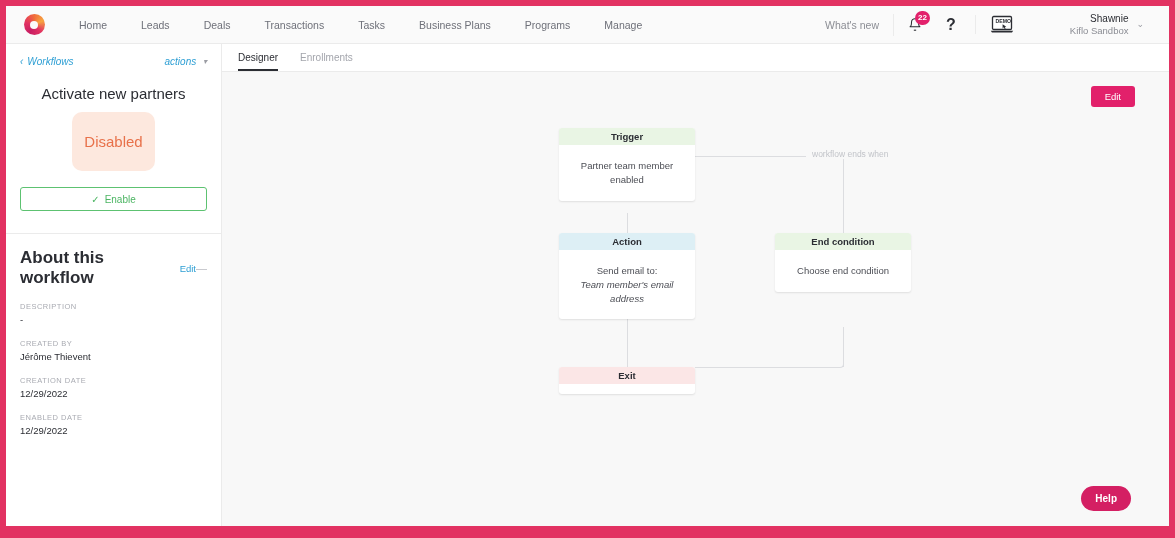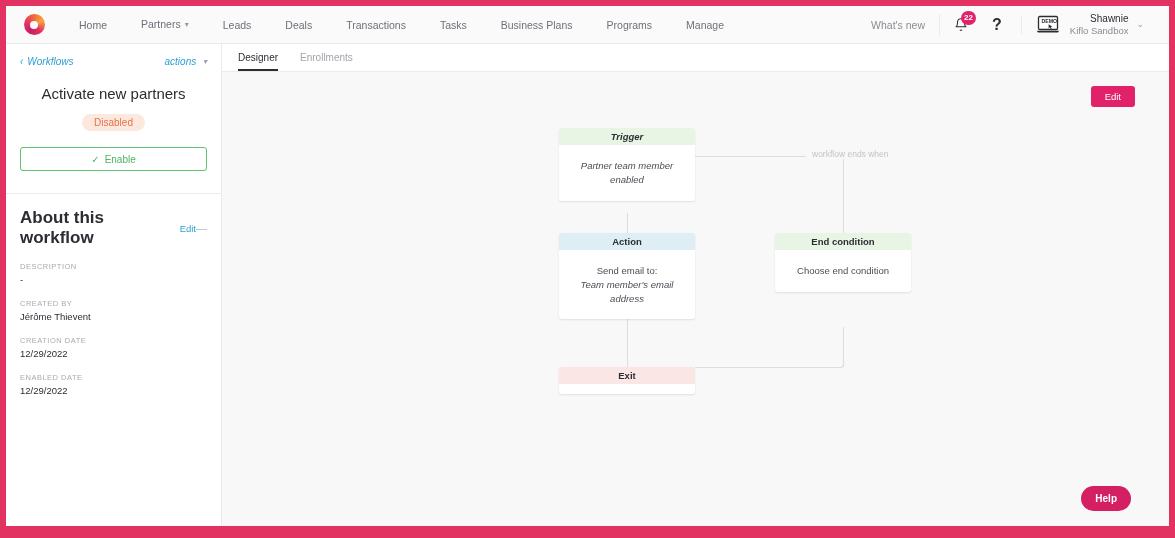--- a/index.html
+++ b/index.html
@@ -60,21 +60,21 @@
   }
   #help-q {
     font-size: 16px; font-weight: bold; color: #2b2d33;
     padding: 0 13px; cursor: pointer; line-height: 20px;
   }
   #demo-box {
     margin-left: 6px; margin-right: 10px; cursor: pointer;
     border-left: 1px solid #ebebeb; padding-left: 14px; display: flex; align-items: center;
   }
   #account { display: flex; align-items: center; cursor: pointer; }
-  #account-text { text-align: right; line-height: 1.2; }
+  #account-text { text-align: right; line-height: 1.2; margin-left: 46px; }
   #account-name { font-size: 10px; color: #2b2d33; }
   #account-org { font-size: 9.5px; color: #8b8d94; }
   #account-caret { font-size: 9px; color: #9a9ca3; margin-left: 8px; }
 
   
   #sidebar {
     position: absolute; left: 0; top: 38px;
     width: 216px; height: 482px;
     background: #ffffff;
     border-right: 1px solid #ebebeb;
@@ -83,21 +83,21 @@
   #back-link { font-size: 10px; color: #2e9fd4; cursor: pointer; }
   #back-link .chev { font-size: 10px; margin-right: 4px; }
   #actions-link { font-size: 10px; color: #2e9fd4; cursor: pointer; }
   #wf-title {
     margin-top: 18px; text-align: center;
     font-size: 15px; color: #2b2d33; font-weight: normal;
   }
   #badge-row { text-align: center; margin-top: 10px; }
   #status-badge {
     display: inline-block; background: #fde8de; color: #e8714a;
-    font-size: 10px; padding: 3px 12px; border-radius: 10px;
+    font-size: 15px; padding: 21px 12px; border-radius: 10px;
   }
   #enable-btn {
     margin: 16px 14px 0 14px; height: 24px;
     border: 1px solid #5dc271; border-radius: 3px;
     color: #4cb563; font-size: 10px;
     display: flex; align-items: center; justify-content: center; gap: 5px;
     background: #fff; cursor: pointer;
   }
   #sb-divider { margin-top: 22px; border-top: 1px solid #ebebeb; }
 
@@ -184,21 +184,20 @@
 
 <div id="frame">
 
   <div id="topnav">
     <div id="logo-wrap">
       <div class="logo-ring"></div>
     </div>
 
     <div id="nav-items">
       <div class="nav-item"><span>Home</span></div>
-      <div class="nav-item"><span>Partners</span><span class="caret">▾</span></div>
       <div class="nav-item"><span>Leads</span></div>
       <div class="nav-item"><span>Deals</span></div>
       <div class="nav-item"><span>Transactions</span></div>
       <div class="nav-item"><span>Tasks</span></div>
       <div class="nav-item"><span>Business Plans</span></div>
       <div class="nav-item"><span>Programs</span></div>
       <div class="nav-item"><span>Manage</span></div>
     </div>
 
     <div id="nav-right">
@@ -297,21 +296,21 @@
 
       <div class="conn conn-h" style="left:473px; top:84px; width:148px;"></div>
 
       <div class="conn conn-v" style="left:621px; top:84px; height:114px;"></div>
 
       <div class="conn conn-v" style="left:621px; top:255px; height:40px;"></div>
       <div class="corner" style="left:473px; top:255px; width:149px; height:41px;"></div>
 
       <div id="end-label" style="left:584px; top:77px;">workflow ends when</div>
 
-      <div class="card" style="left:337px; top:56px; width:136px;font-style:italic;">
+      <div class="card" style="left:337px; top:56px; width:136px;">
         <div class="card-head head-green">Trigger</div>
         <div class="card-body">Partner team member enabled</div>
       </div>
 
       <div class="card" style="left:337px; top:161px; width:136px;">
         <div class="card-head head-blue">Action</div>
         <div class="card-body">
           <span>Send email to:</span>
           <span class="it">Team member's email address</span>
         </div>

